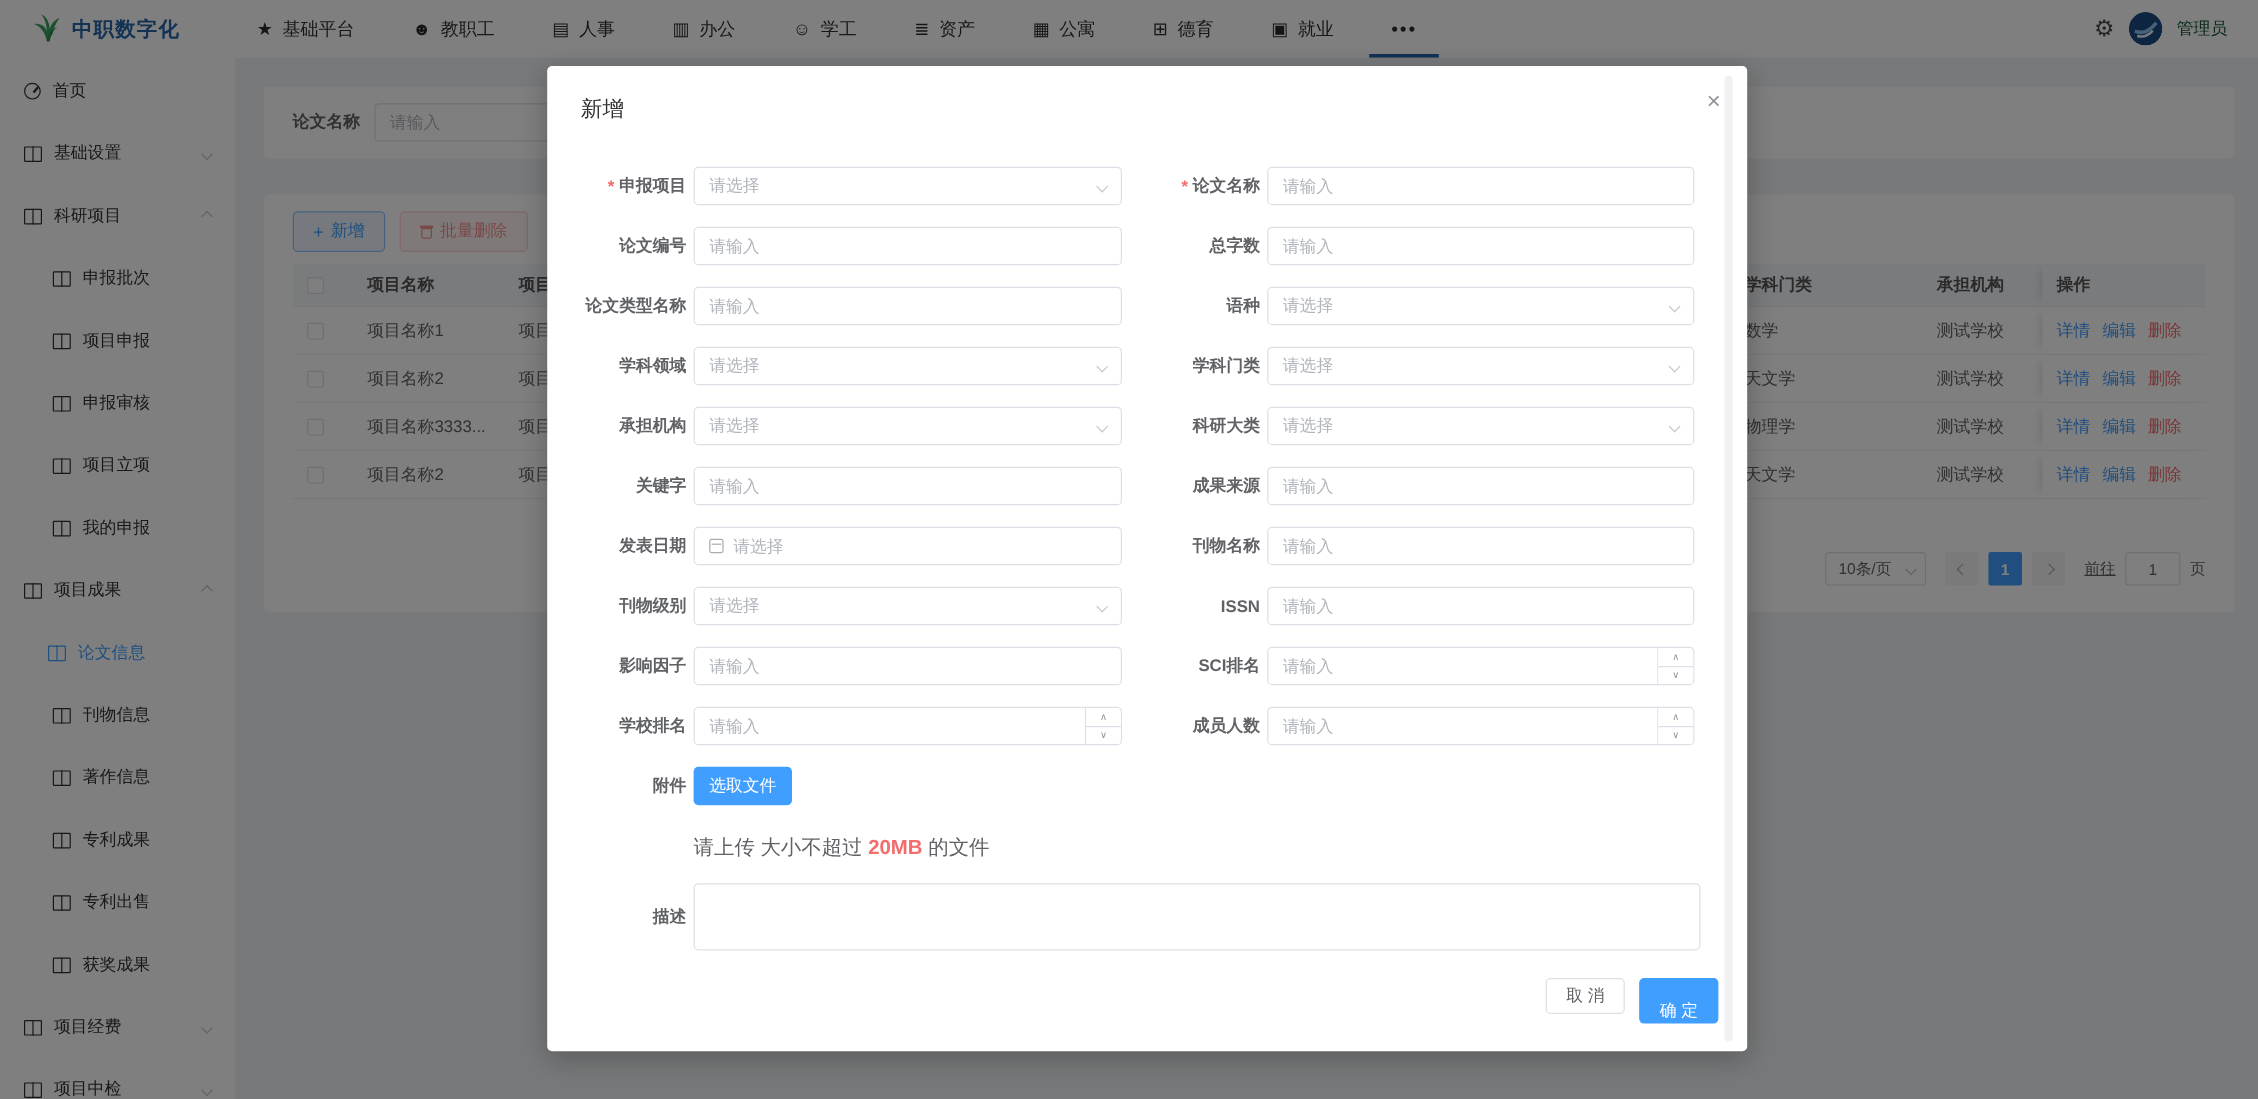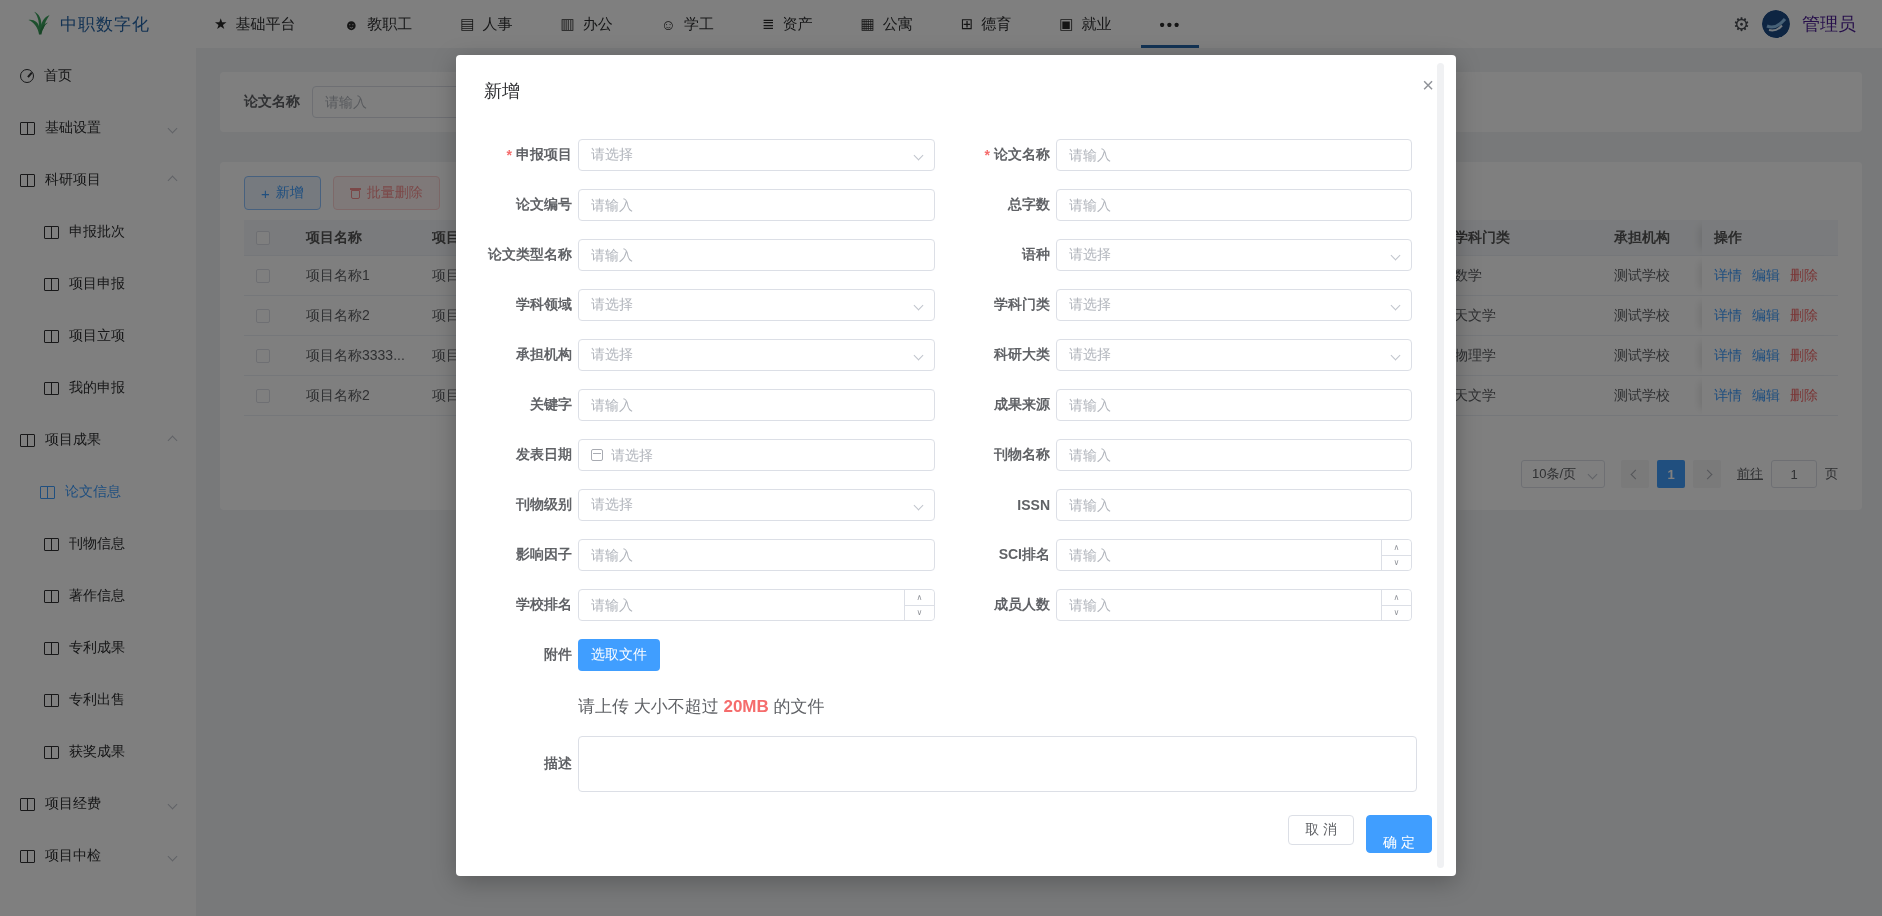--- a/index.html
+++ b/index.html
@@ -4,33 +4,33 @@
 <style>
   * { margin:0; padding:0; box-sizing:border-box; }
   body { font-family:"Liberation Sans","DejaVu Sans",sans-serif; background:#555; }
   .root { position:relative; width:1882px; height:916px; background:#f0f2f5; overflow:hidden;
           font-family:"Liberation Sans","DejaVu Sans",sans-serif; font-size:14px; color:#303133; }
 
   
   .navbar { position:absolute; top:0; left:0; right:0; height:48px; background:#fff;
             display:flex; align-items:center; z-index:1; }
   .brand { display:flex; align-items:center; padding-left:26px; }
-  .brand-text { margin-left:8px; font-size:17px; font-weight:normal; color:#2766a8; letter-spacing:1px;text-align:right; }
+  .brand-text { margin-left:8px; font-size:17px; font-weight:bold; color:#2766a8; letter-spacing:1px;text-align:right; }
   #nav-items { display:flex; align-items:center; height:48px; margin-left:40px; }
   .nav-item { display:flex; align-items:center; gap:8px; padding:0 24px; height:48px;
               font-size:15px; color:#303133; position:relative; cursor:pointer; white-space:nowrap; }
   .nav-icon { font-size:15px; color:#2b2b2b; }
   .nav-item.active { font-weight:bold; }
   .nav-item.active .nav-icon { letter-spacing:2px; }
   .nav-item.active::after { content:""; position:absolute; left:6px; right:6px; bottom:0;
                             height:3px; background:#2766a8; }
   .nav-right { position:absolute; right:26px; display:flex; align-items:center; gap:12px; }
   .gear { font-size:19px; color:#4a4d52; cursor:pointer; }
   .avatar { width:28px; height:28px; border-radius:50%; overflow:hidden; display:block; }
-  .username { font-size:18px; color:#4c1d95; }
+  .username { font-size:14px; color:#14532d; }
 
   
   .sidebar { position:absolute; top:48px; left:0; bottom:0; width:196px; background:#fff;
              overflow:hidden; padding-top:2px; }
   .side-item { height:52px; display:flex; align-items:center; padding-left:20px; position:relative;
                color:#303133; font-size:14px; cursor:pointer; }
   .side-item.sub { padding-left:44px; }
   .side-item.active { color:#409eff;padding-left:40px; }
   .side-label { margin-left:10px; white-space:nowrap; }
   .side-chev { position:absolute; right:20px; border-color:#909399; }
@@ -236,20 +236,24 @@
       <div class="side-item sub">
         <span class="book-icon"></span>
         <span class="side-label">申报批次</span>
       </div>
       <div class="side-item sub">
         <span class="book-icon"></span>
         <span class="side-label">项目申报</span>
       </div>
       <div class="side-item sub">
         <span class="book-icon"></span>
+        <span class="side-label">申报审核</span>
+      </div>
+      <div class="side-item sub">
+        <span class="book-icon"></span>
         <span class="side-label">项目立项</span>
       </div>
       <div class="side-item sub">
         <span class="book-icon"></span>
         <span class="side-label">我的申报</span>
       </div>
       <div class="side-item">
         <span class="book-icon"></span>
         <span class="side-label">项目成果</span>
         <i class="chev side-chev up"></i>

